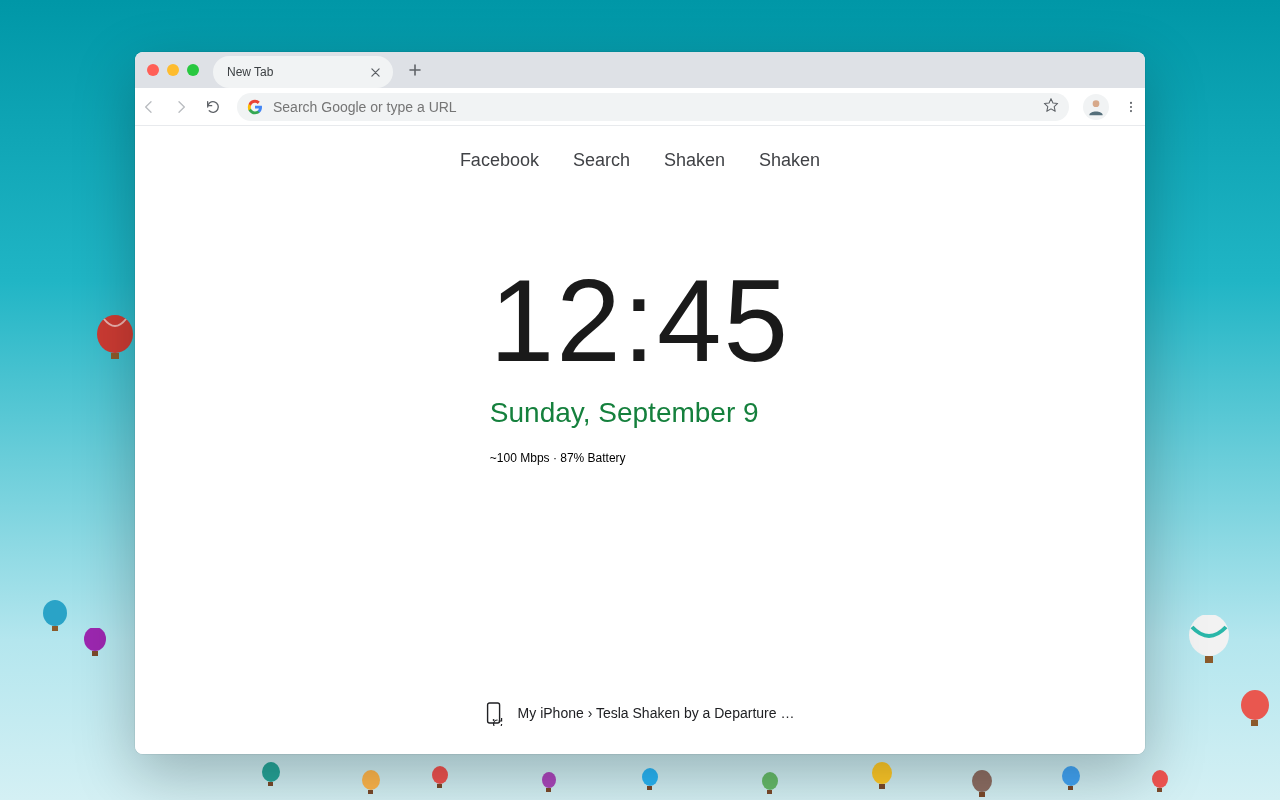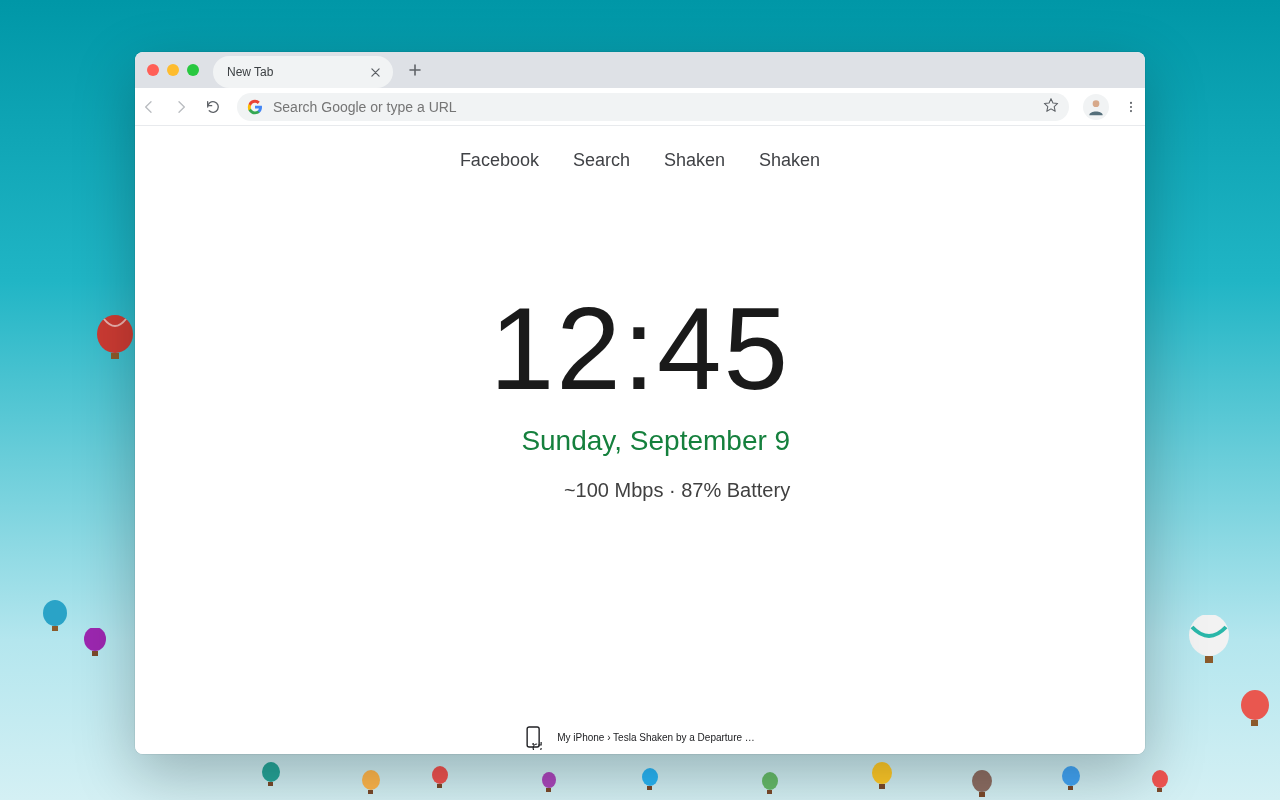--- a/index.html
+++ b/index.html
@@ -98,33 +98,33 @@
   }
   .quick-links {
     display:flex;
     gap: 34px;
     margin-top: 24px;
     font-size: 18px;
     color:#404246;
     text-align:center;
   }
   .quick-links a { color:#404246; text-decoration:none; }
-  .center-block { margin-top: 120px; text-align:right; color:#222; }
+  .center-block { margin-top: 92px; text-align:left; color:#222; }
   .clock { font-size: 116px; font-weight: 100; letter-spacing: 2px; line-height:1; color:#1a1a1a; }
   .date  { font-size: 28px; font-weight: 300; margin-top: 18px; color:#15803d; }
-  .status-line { font-size: 20px; color:#404040; margin-top: 22px; }
+  .status-line { font-size: 12px; color:#000000; margin-top: 22px; }
   .handoff {
     position:absolute;
-    bottom: 6px;
+    bottom: 30px;
     left:50%;
     transform: translateX(-50%);
     display:flex;
     align-items:center;
     gap:14px;
-    font-size:10px;
+    font-size:14px;
     color:#202124;
   }
   .handoff-icon { width:18px; height:22px; position:relative; }
 </style>
 </head>
 <body>
 
 <div class="balloon" style="left:94px; top:315px;">
   <svg width="42" height="58">
       <ellipse cx="21" cy="19" rx="18" ry="19" fill="#cc3b33"></ellipse>

